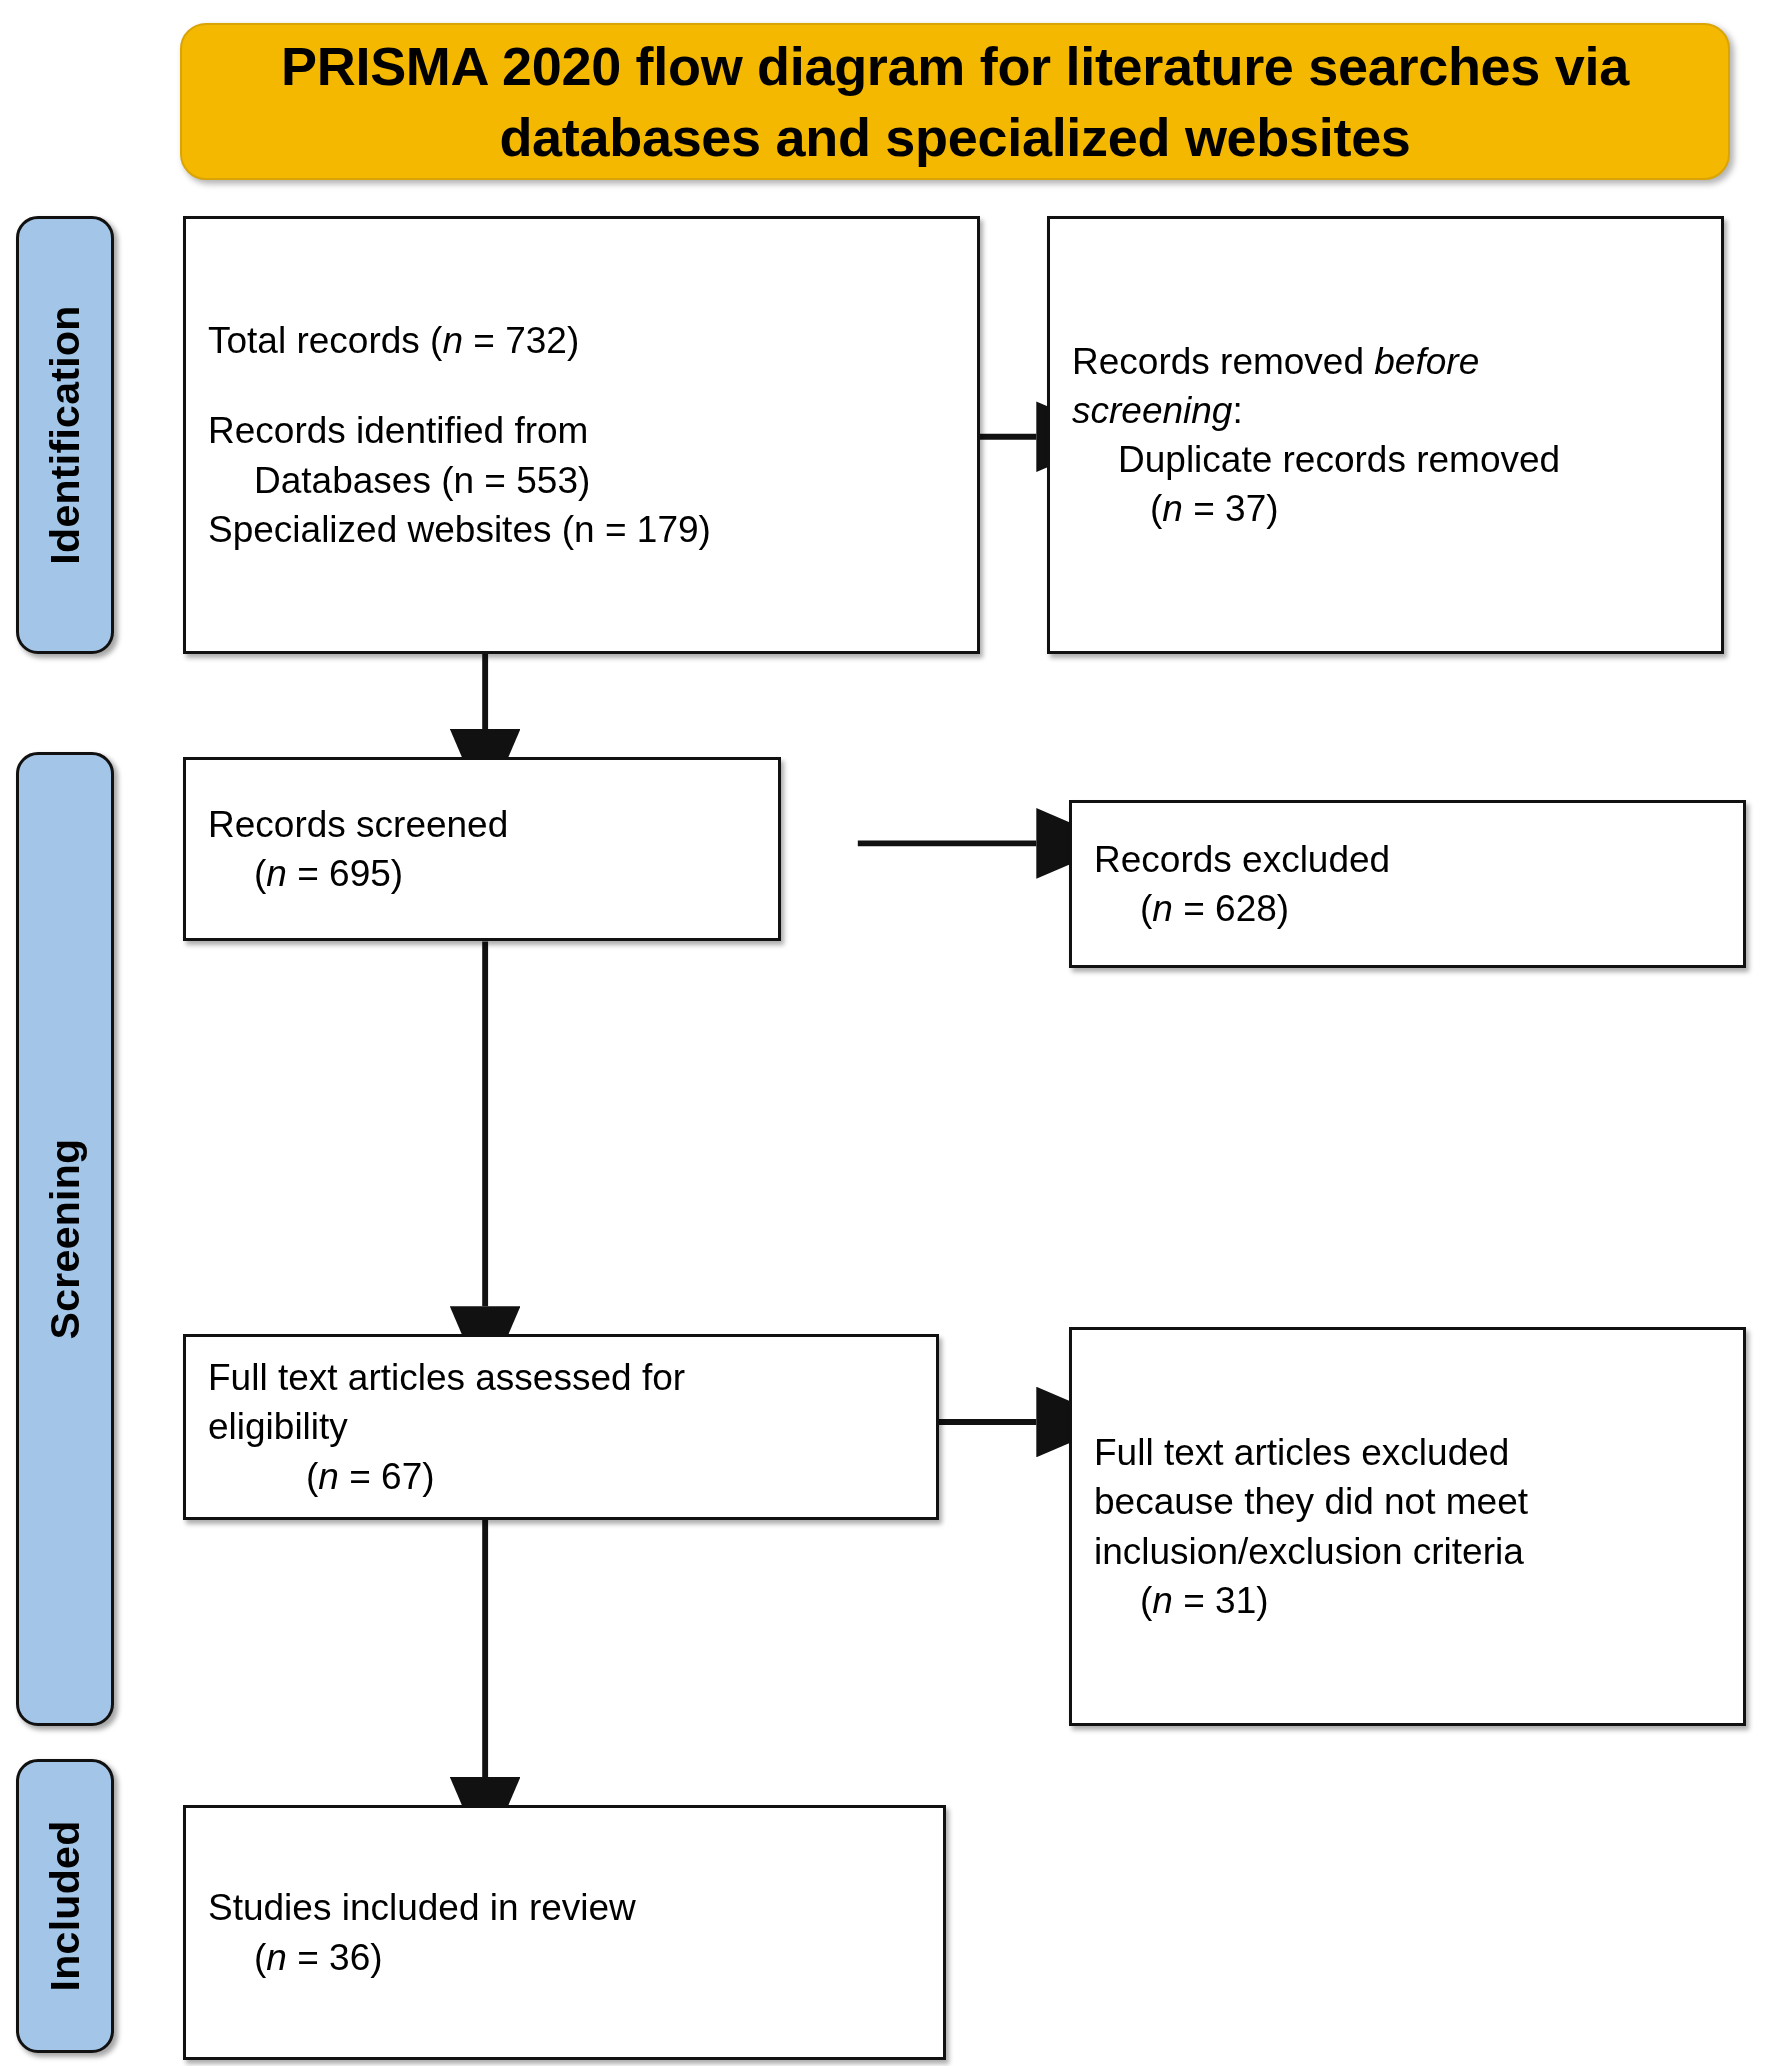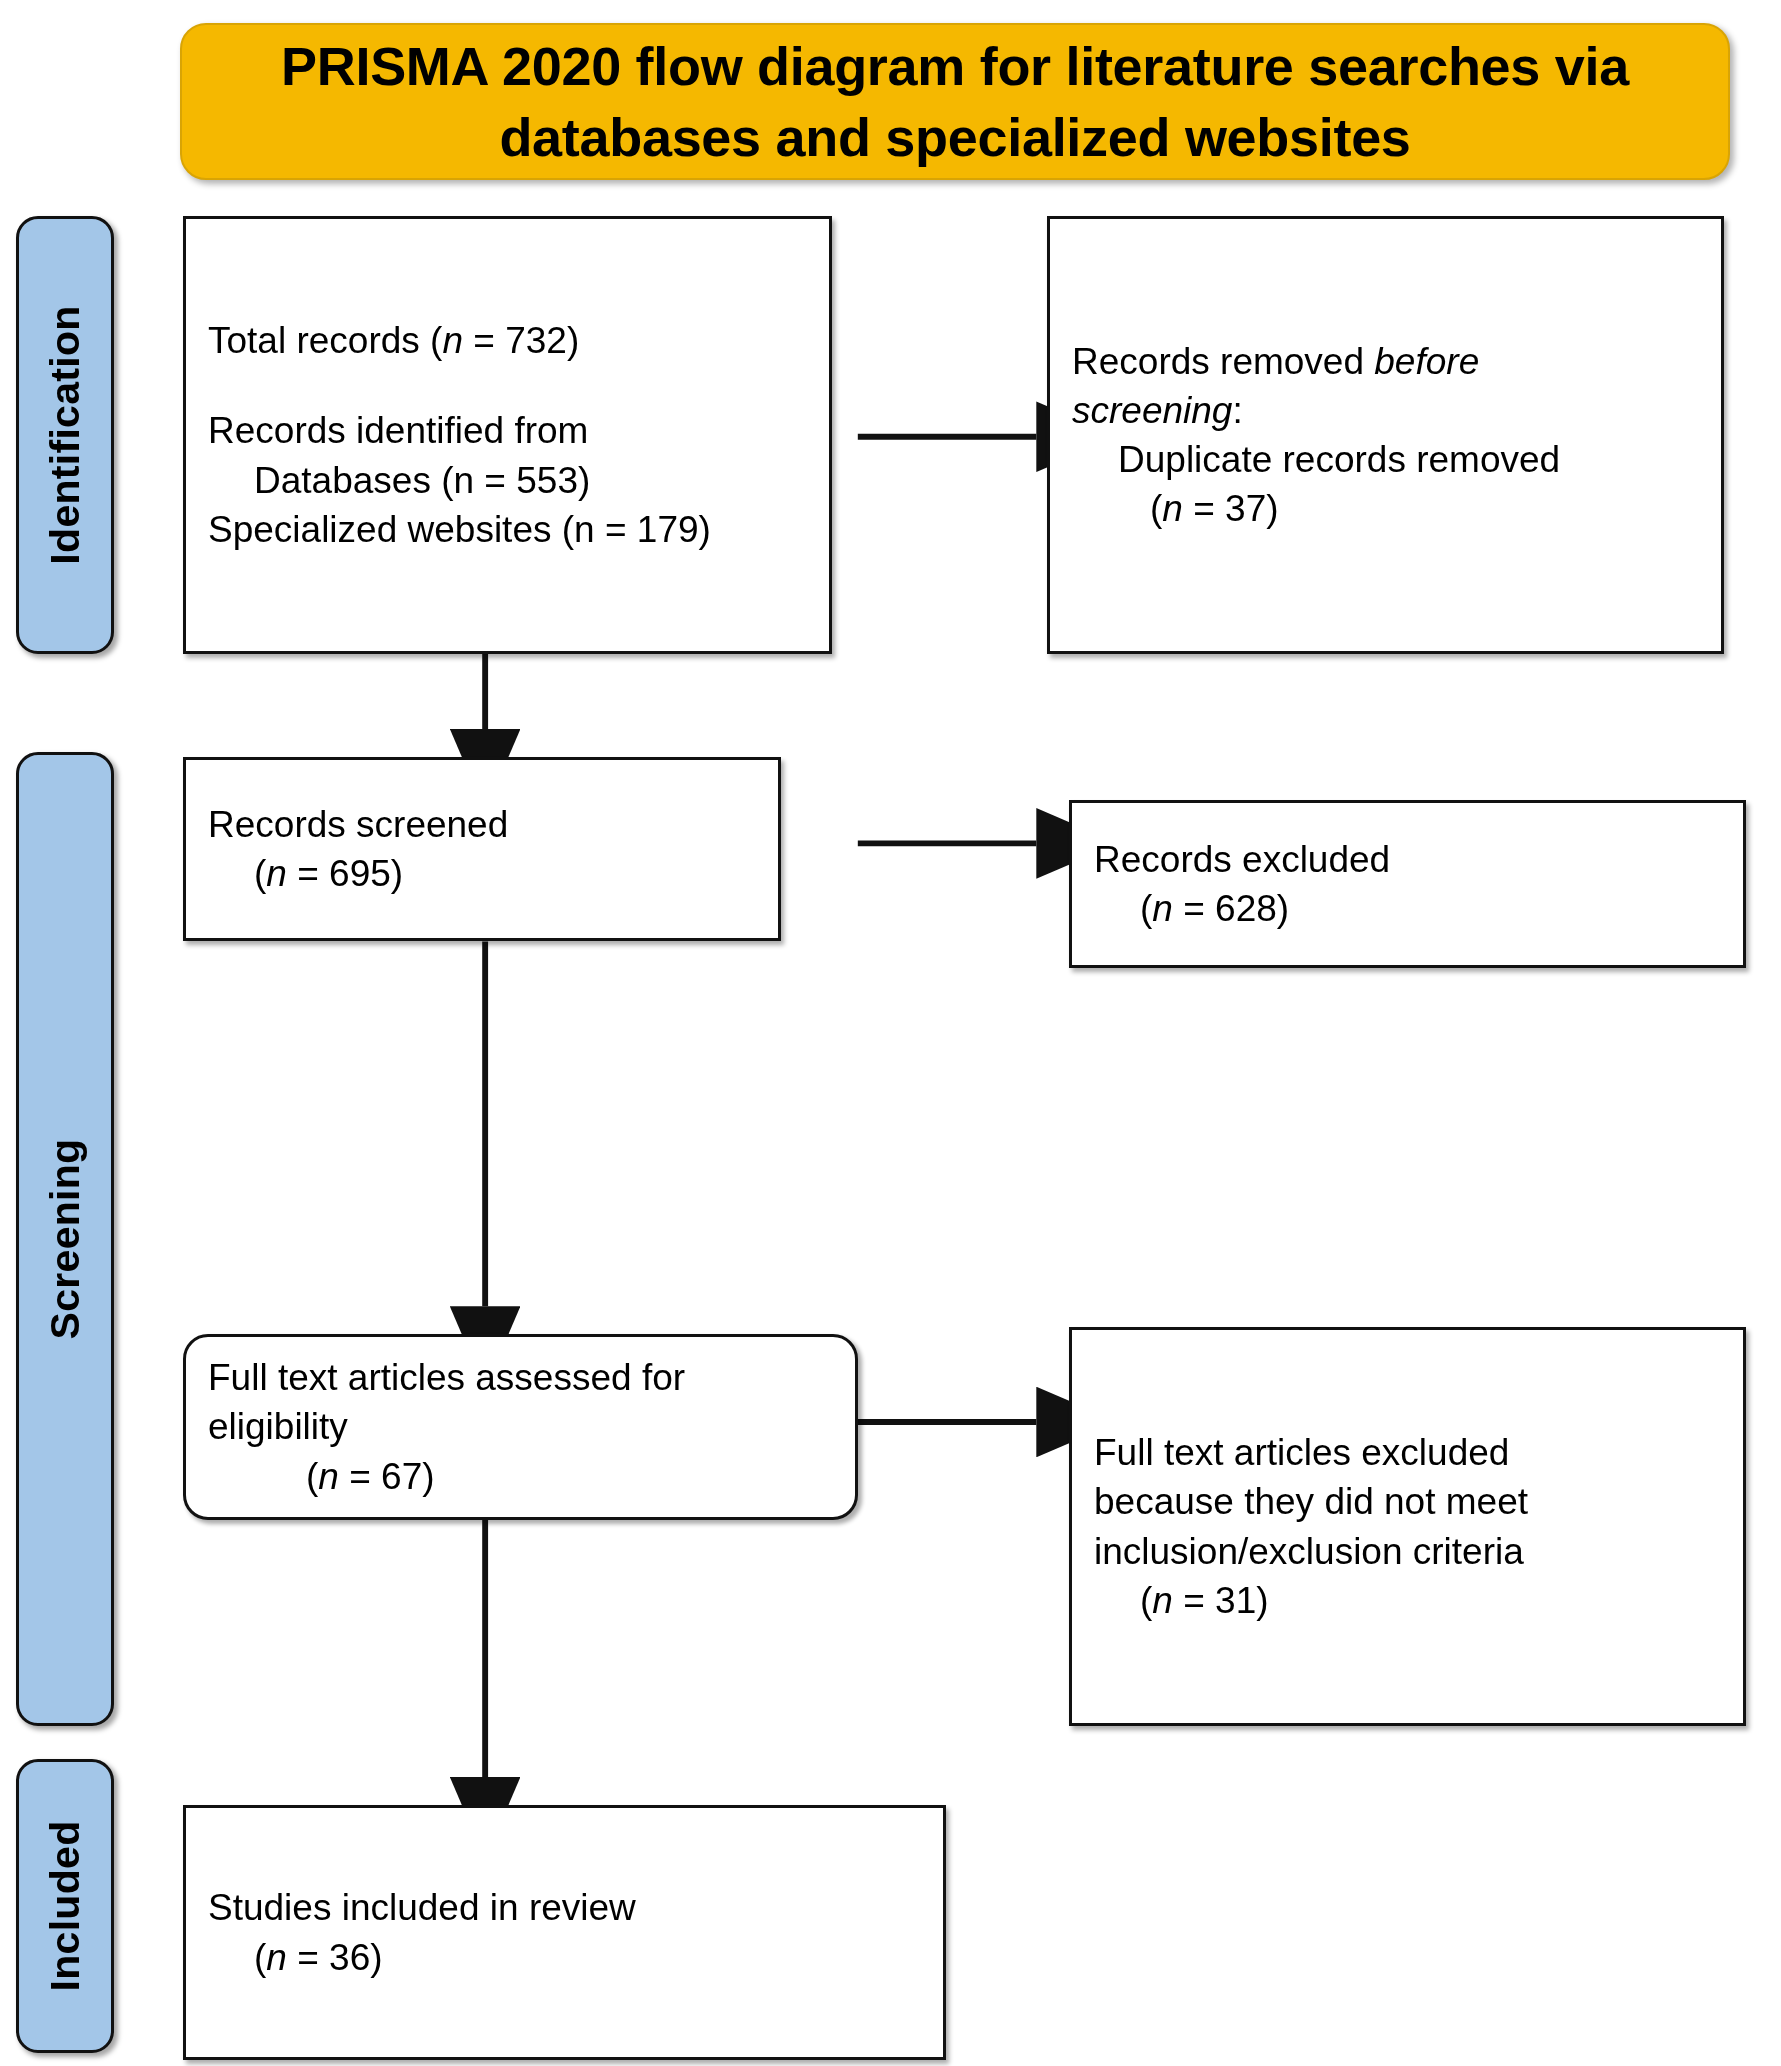--- a/index.html
+++ b/index.html
@@ -84,25 +84,25 @@
   .fbox .ftext {
     font-size: 37px;
     color: #000000;
     line-height: 1.33;
     padding: 0 18.3px 0 22px;
     white-space: pre-wrap;
   }
   em.it { font-style: italic; }
 
   
-  #box-identified     { left: 183px;  top: 216px;  width: 649px; height: 438px;  }
+  #box-identified     { left: 183px;  top: 216px;  width: 797px; height: 438px;  }
   #box-removed        { left: 1047px; top: 216px;  width: 677px; height: 438px;  }
   #box-screened       { left: 183px;  top: 757px; width: 598px; height: 184px;  }
   #box-excluded       { left: 1069px; top: 800px; width: 677px; height: 168px;  }
-  #box-fulltext       { left: 183px;  top: 1334px; width: 675px; height: 186px; border-radius: 25px;  }
+  #box-fulltext       { left: 183px;  top: 1334px; width: 756px; height: 186px;  }
   #box-fullexcluded   { left: 1069px; top: 1327px; width: 677px; height: 399px;  }
   #box-included       { left: 183px;  top: 1805px; width: 763px; height: 255px;  }
 
   
   #connectors {
     position: absolute;
     left: 0; top: 0;
     width: 1781px;
     height: 2066px;
     pointer-events: none;

